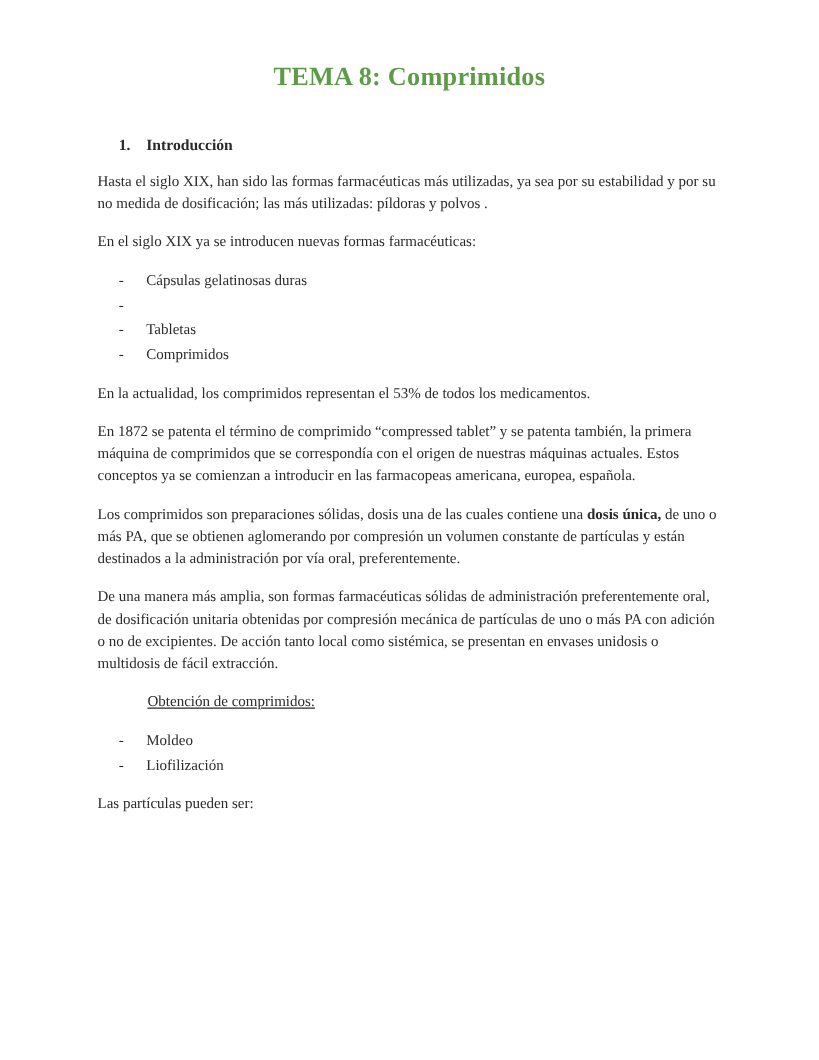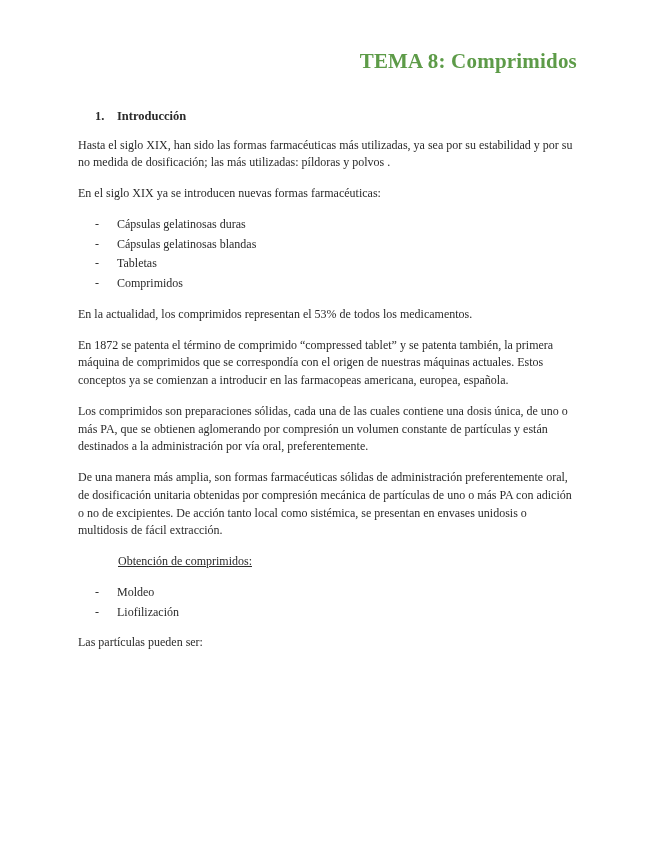--- a/index.html
+++ b/index.html
@@ -16,21 +16,21 @@
     box-sizing: border-box;
     padding: 46px 78px 30px 78px;
     font-family: "Liberation Serif", serif;
     font-size: 12px;
     line-height: 1.48;
     color: #2a2a2a;
     overflow: hidden;
   }
   .doc-title {
     margin: 0 0 30px 0;
-    text-align: right;
+    text-align: center;
     font-size: 21px;
     font-weight: bold;
     color: #5d9b48;
     letter-spacing: 0.2px;
   }
   .section-heading {
     display: flex;
     padding-left: 17px;
     margin: 0 0 11px 0;
     font-weight: bold;
@@ -62,21 +62,21 @@
     margin: 26px 0 13px 0;
   }
   .underline-heading {
     margin: 22px 0 13px 0;
   }
   .underline-heading .u {
     text-decoration: underline;
     margin-left: 40px;
   }
   strong.inline-bold {
-    font-weight: normal;
+    font-weight: bold;
   }
 </style>
 </head>
 <body>
 
 <div class="page">
 
   <h1 class="doc-title">TEMA 8: Comprimidos</h1>
 
   <div class="section-heading">
@@ -88,39 +88,38 @@
 
   <p class="para">En el siglo XIX ya se introducen nuevas formas farmacéuticas:</p>
 
   <ul class="dash-list">
     <li>
       <span class="dash">-</span>
       <span>Cápsulas gelatinosas duras</span>
     </li>
     <li>
       <span class="dash">-</span>
-      <span>Cápsulas gelatinosas blandas</span>
     </li>
     <li>
       <span class="dash">-</span>
       <span>Tabletas</span>
     </li>
     <li>
       <span class="dash">-</span>
       <span>Comprimidos</span>
     </li>
   </ul>
 
   <p class="para">En la actualidad, los comprimidos representan el 53% de todos los medicamentos.</p>
 
 
   <p class="para">En 1872 se patenta el término de comprimido “compressed tablet” y se patenta también, la primera máquina de comprimidos que se correspondía con el origen de nuestras máquinas actuales. Estos conceptos ya se comienzan a introducir en las farmacopeas americana, europea, española.</p>
 
 
-  <p class="para"><span>Los comprimidos son preparaciones sólidas, cada una de las cuales contiene una </span><strong class="inline-bold">dosis única,</strong><span> de uno o más PA, que se obtienen aglomerando por compresión un volumen constante de partículas y están destinados a la administración por vía oral, preferentemente.</span></p>
+  <p class="para"><span>Los comprimidos son preparaciones sólidas, dosis una de las cuales contiene una </span><strong class="inline-bold">dosis única,</strong><span> de uno o más PA, que se obtienen aglomerando por compresión un volumen constante de partículas y están destinados a la administración por vía oral, preferentemente.</span></p>
 
   <p class="para">De una manera más amplia, son formas farmacéuticas sólidas de administración preferentemente oral, de dosificación unitaria obtenidas por compresión mecánica de partículas de uno o más PA con adición o no de excipientes. De acción tanto local como sistémica, se presentan en envases unidosis o multidosis de fácil extracción.</p>
 
   <p class="para underline-heading"><span class="u">Obtención de comprimidos:</span></p>
 
   <ul class="dash-list">
     <li>
       <span class="dash">-</span>
       <span>Moldeo</span>
     </li>

